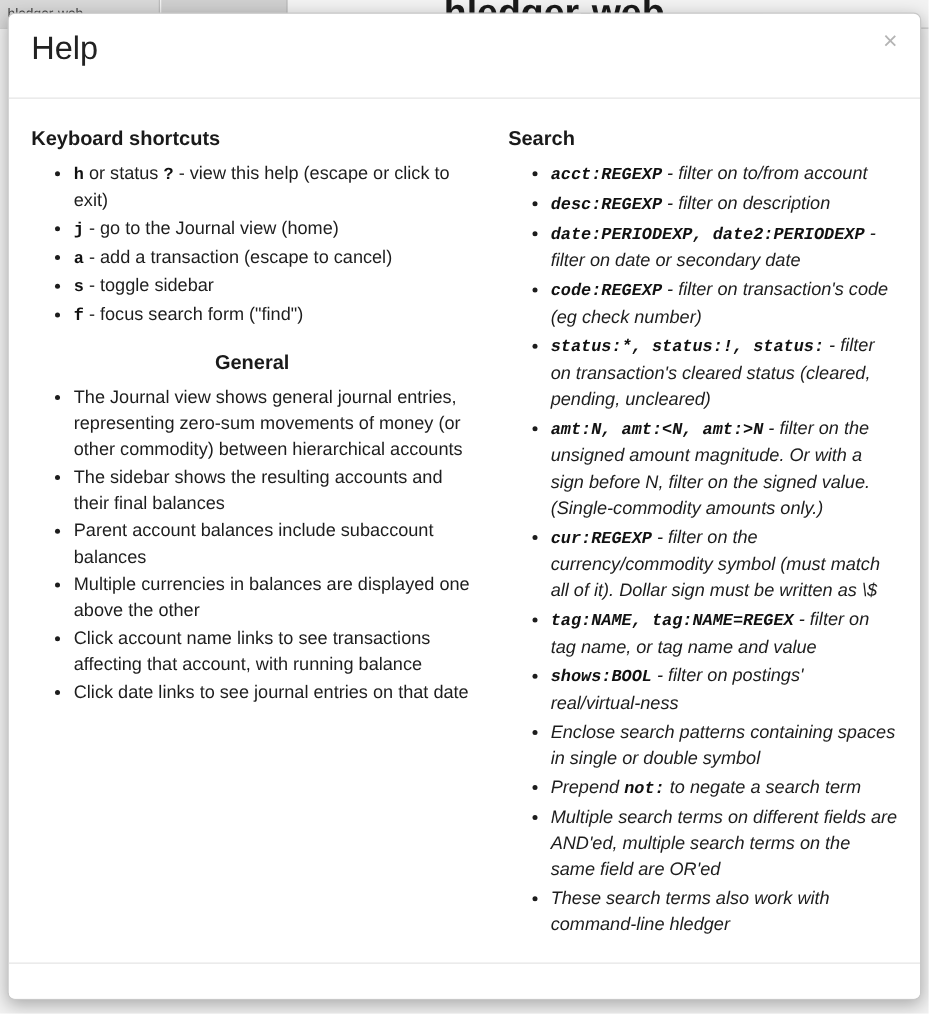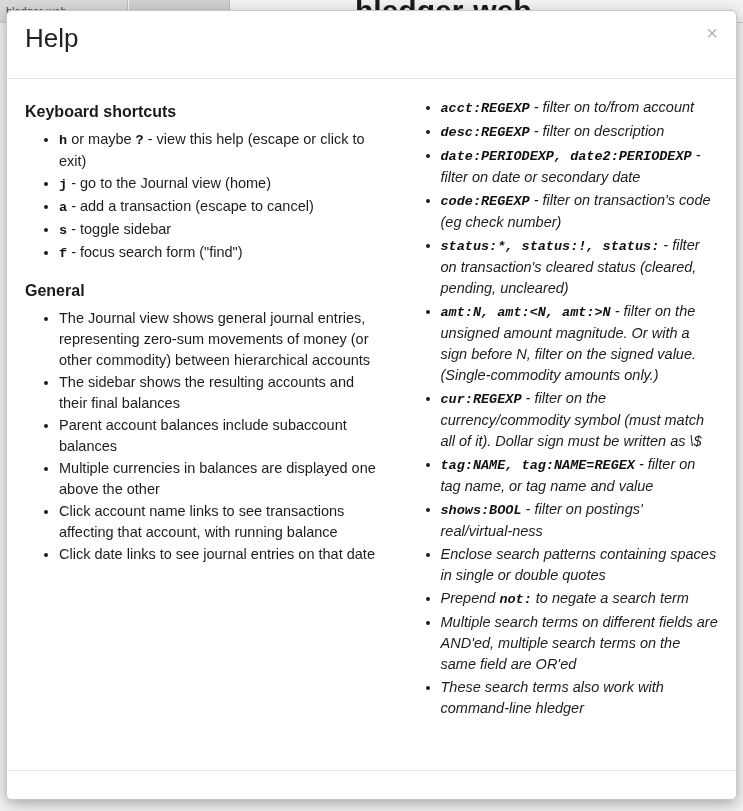--- a/index.html
+++ b/index.html
@@ -118,21 +118,21 @@
   }
   .col-left { width: 370px; }
   .col-right { width: 326px; }
 
   h3.section-title {
     font-size: 16px;
     margin: 6px 0 8px 0;
     color: #1a1a1a;
     font-weight: bold;
   }
-  h3.section-title.tight { margin-top: 18px; }
+  h3.section-title.tight { margin-top: 18px; text-align: center; }
 
   ul.bullets {
     margin: 0 0 4px 0;
     padding-left: 34px;
     list-style: disc;
   }
   ul.bullets > li {
     font-size: 14.5px;
     line-height: 21px;
     color: #1d1d1d;
@@ -172,50 +172,51 @@
   <div class="modal-header">
     <h2 class="modal-title">Help</h2>
     <button class="modal-close">×</button>
   </div>
 
   <div class="modal-body">
 
     <div class="col col-left">
       <h3 class="section-title">Keyboard shortcuts</h3>
       <ul class="bullets">
-        <li><span class="kbd">h</span><span> or maybe </span><span class="kbd">?</span><span> - view this help (escape or click to exit)</span></li>
+        <li><span class="kbd">h</span><span> or status </span><span class="kbd">?</span><span> - view this help (escape or click to exit)</span></li>
         <li><span class="kbd">j</span><span> - go to the Journal view (home)</span></li>
         <li><span class="kbd">a</span><span> - add a transaction (escape to cancel)</span></li>
         <li><span class="kbd">s</span><span> - toggle sidebar</span></li>
         <li><span class="kbd">f</span><span> - focus search form ("find")</span></li>
       </ul>
 
       <h3 class="section-title tight">General</h3>
       <ul class="bullets">
         <li>The Journal view shows general journal entries, representing zero-sum movements of money (or other commodity) between hierarchical accounts</li>
         <li>The sidebar shows the resulting accounts and their final balances</li>
         <li>Parent account balances include subaccount balances</li>
         <li>Multiple currencies in balances are displayed one above the other</li>
         <li>Click account name links to see transactions affecting that account, with running balance</li>
         <li>Click date links to see journal entries on that date</li>
       </ul>
     </div>
 
     <div class="col col-right">
+      <h3 class="section-title">Search</h3>
       <ul class="bullets right">
         <li><code>acct:REGEXP</code><span> - filter on to/from account</span></li>
         <li><code>desc:REGEXP</code><span> - filter on description</span></li>
         <li><code>date:PERIODEXP, date2:PERIODEXP</code><span> - filter on date or secondary date</span></li>
         <li><code>code:REGEXP</code><span> - filter on transaction's code (eg check number)</span></li>
         <li><code>status:*, status:!, status:</code><span> - filter on transaction's cleared status (cleared, pending, uncleared)</span></li>
         <li><code>amt:N, amt:&lt;N, amt:&gt;N</code><span> - filter on the unsigned amount magnitude. Or with a sign before N, filter on the signed value. (Single-commodity amounts only.)</span></li>
         <li><code>cur:REGEXP</code><span> - filter on the currency/commodity symbol (must match all of it). Dollar sign must be written as \$</span></li>
         <li><code>tag:NAME, tag:NAME=REGEX</code><span> - filter on tag name, or tag name and value</span></li>
         <li><code>shows:BOOL</code><span> - filter on postings' real/virtual-ness</span></li>
-        <li>Enclose search patterns containing spaces in single or double quotes</li>
+        <li>Enclose search patterns containing spaces in single or double symbol</li>
         <li><span>Prepend </span><code>not:</code><span> to negate a search term</span></li>
         <li>Multiple search terms on different fields are AND'ed, multiple search terms on the same field are OR'ed</li>
         <li>These search terms also work with command-line hledger</li>
       </ul>
     </div>
 
   </div>
 
   <div class="modal-footer"></div>
 </div>

